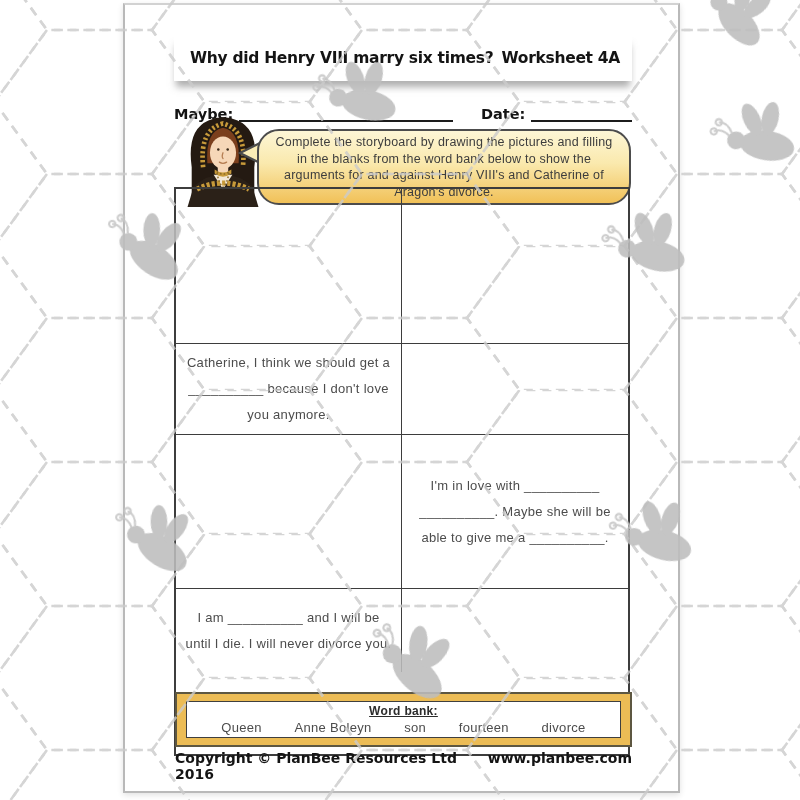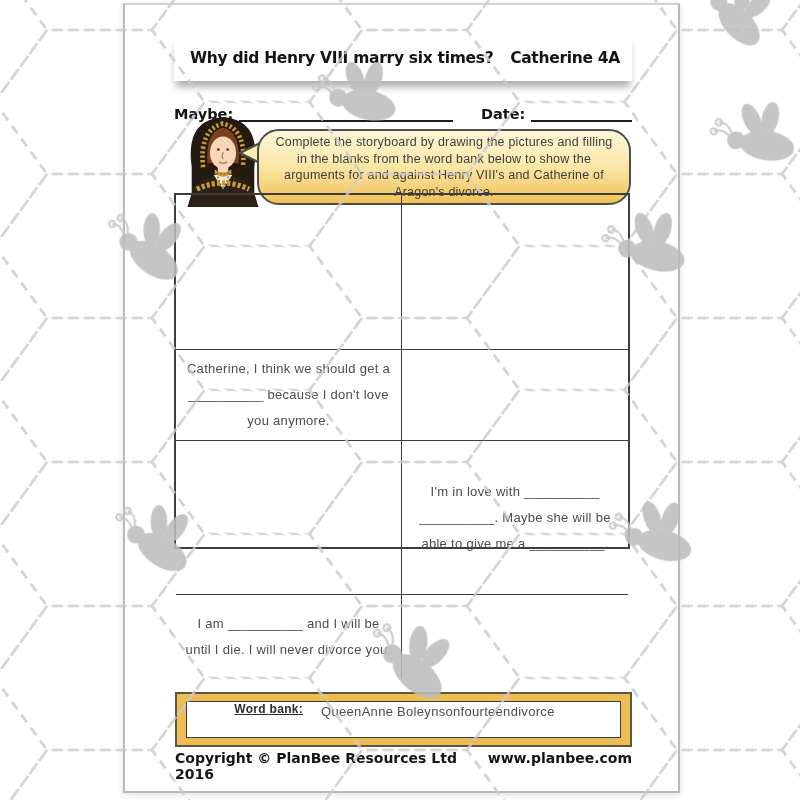--- a/index.html
+++ b/index.html
@@ -28,54 +28,54 @@
   
   .portrait{position:absolute;left:52px;top:106px;width:92px;height:96px;}
   .bubble{position:absolute;left:132px;top:124px;width:374px;height:76px;box-sizing:border-box;
           background:linear-gradient(#fdf6d6,#fae9ad 45%,#f1c158);border:2px solid #4c4c4c;
           border-radius:22px;display:flex;align-items:center;justify-content:center;
           padding:4px 14px;}
   .bubble p{margin:0;font-size:12.5px;line-height:16.5px;color:#3d3d3d;text-align:center;
             letter-spacing:.2px;}
   .bubble-tail{position:absolute;left:113px;top:133px;width:26px;height:30px;}
   
-  .storyboard{position:absolute;left:49px;top:188px;width:456px;height:356px;box-sizing:border-box;
+  .storyboard{position:absolute;left:49px;top:182px;width:456px;height:569px;box-sizing:border-box;
               border:2px solid #3d3d3d;display:grid;grid-template-columns:1fr 1fr;
               grid-template-rows:155px 91px 154px 83px;}
   .cell{border-right:1.5px solid #3d3d3d;border-bottom:1.5px solid #3d3d3d;box-sizing:border-box;}
   .cell:nth-child(2n){border-right:none;}
   .cell:nth-child(7),.cell:nth-child(8){border-bottom:none;}
   .cell.text{display:flex;align-items:center;justify-content:center;text-align:center;
              font-size:13px;line-height:26px;color:#4c4c4c;letter-spacing:.3px;padding:0 7px;}
   
   .word-bank{position:absolute;left:50px;top:687px;width:457px;height:55px;box-sizing:border-box;
              background:#ecbc55;border:2px solid #5d5741;padding:7px 9px;}
   .wb-inner{width:100%;height:100%;box-sizing:border-box;background:#ffffff;
-            border:1.5px solid #3f3f3f;display:flex;justify-content:center;}
+            border:1.5px solid #3f3f3f;display:flex;flex-direction:column;justify-content:center;}
   .wb-title{text-align:center;font-size:12px;font-weight:700;text-decoration:underline;
             color:#2c2c2c;letter-spacing:.3px;}
   .wb-words{display:flex;justify-content:space-around;font-size:13px;color:#4c4c4c;
             letter-spacing:.3px;margin-top:2px;padding:0 18px;}
   
   .footer{position:absolute;left:50px;top:745px;width:457px;display:flex;
           justify-content:space-between;font-family:"DejaVu Sans",sans-serif;font-weight:700;
           font-size:14px;color:#141414;}
   
   .watermark{position:absolute;left:0;top:0;z-index:5;pointer-events:none;}
 </style>
 </head>
 <body>
 
 <div class="canvas">
 
   <div class="page">
 
     <div class="banner">
       <span class="title">Why did Henry VIII marry six times?</span>
-      <span class="ws">Catherine 4A</span>
+      <span class="ws">Worksheet 4A</span>
     </div>
 
     <div class="name-date">
       <span class="ndlabel">Maybe:</span>
       <span class="write-line name-line"></span>
       <span class="ndlabel date-label">Date:</span>
       <span class="write-line date-line"></span>
     </div>
 
     <svg class="portrait" viewBox="0 0 88 92">

